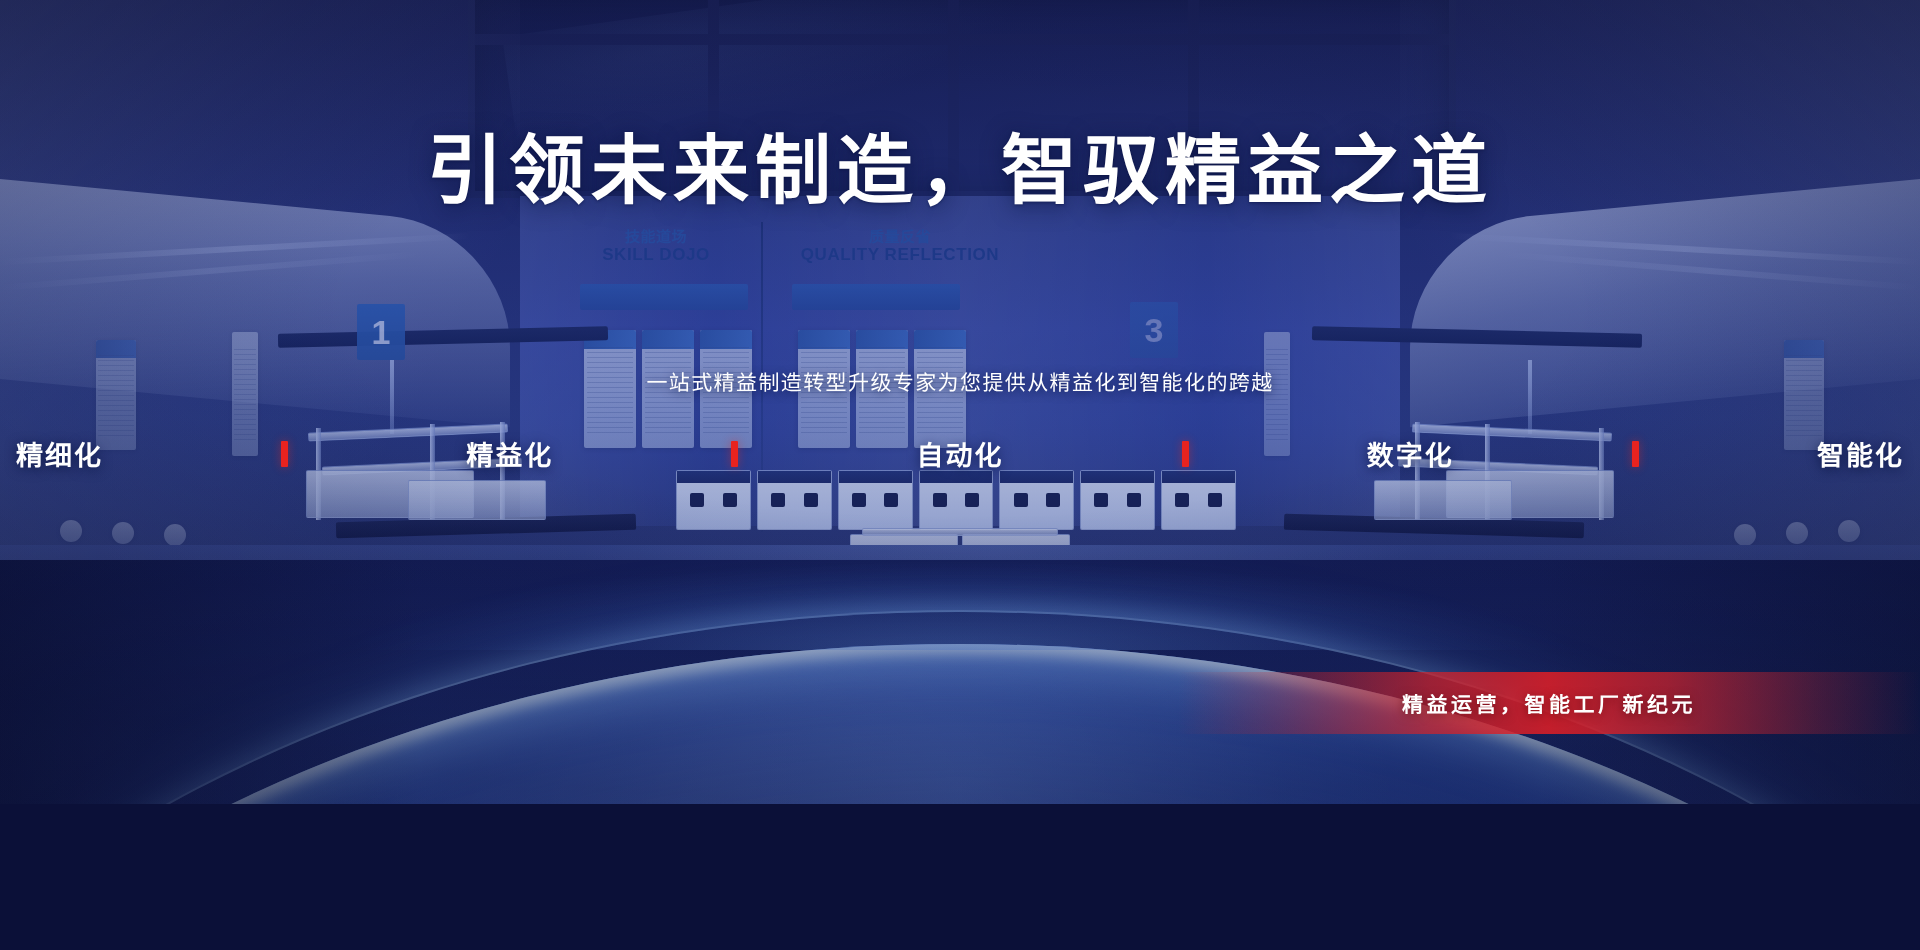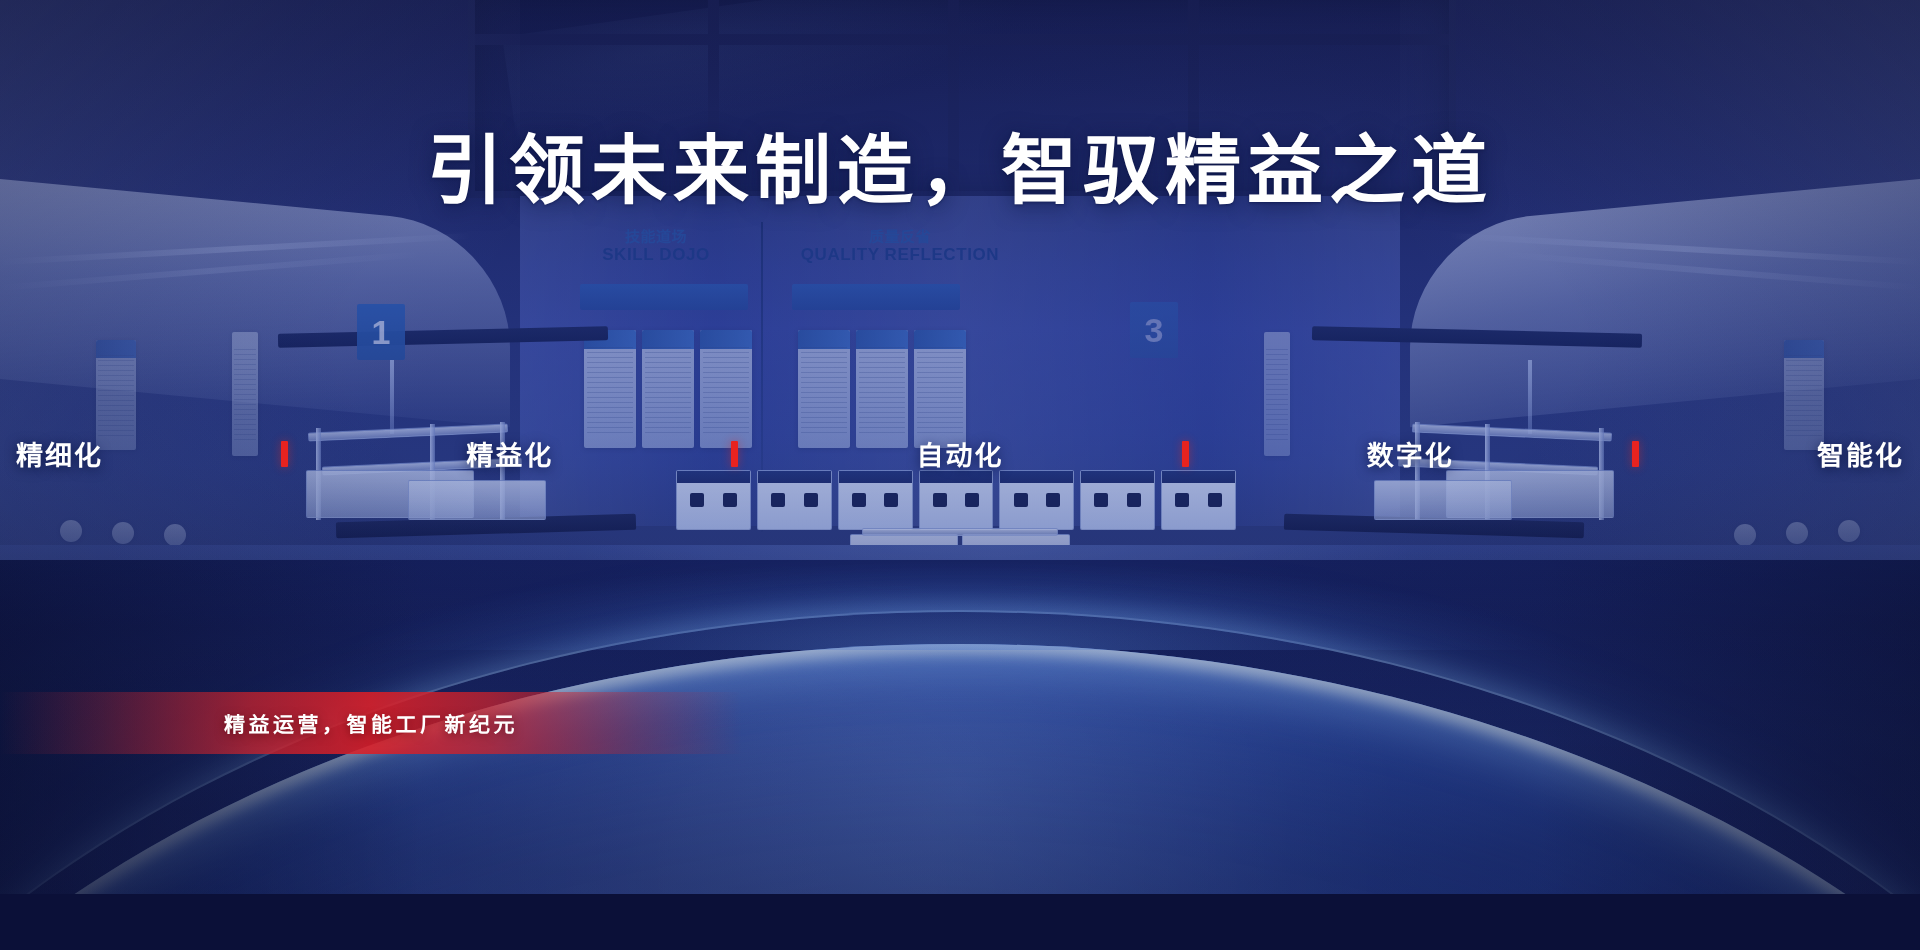--- a/index.html
+++ b/index.html
@@ -5,21 +5,21 @@
 <style>
   * { margin:0; padding:0; box-sizing:border-box; }
   html,body{ background:#0b1038; }
   body{
     font-family:"Liberation Sans","DejaVu Sans",sans-serif;
     -webkit-font-smoothing:antialiased;
   }
   #stage{
     position:relative;
     width:1920px;
-    height:894px;
+    height:804px;
     overflow:hidden;
     background:#10173f;
   }
 
   
   .bg-layer{ position:absolute; inset:0; }
 
   
   .wall-base{
     position:absolute; left:0; top:0; width:1920px; height:560px;
@@ -309,22 +309,22 @@
   }
   .kw-sep{
     width:7px; height:26px;
     background:#e8231f;
     border-radius:1px;
     flex:0 0 auto;
     box-shadow:0 0 10px rgba(232,35,31,.45);
   }
 
   .badge-wrap{
-    position:absolute; left:0; right:0; top:692px;
-    display:flex; align-items:center; justify-content:flex-start;
+    position:absolute; left:0; right:0; top:672px;
+    display:flex; align-items:center; justify-content:flex-end;
     height:62px;
   }
   .badge{
     position:relative;
     width:742px; height:62px;
     display:flex; align-items:center; justify-content:center;
     background:linear-gradient(90deg,
       rgba(200,36,44,0) 0%,
       rgba(200,36,44,.28) 14%,
       rgba(208,34,42,.72) 34%,
@@ -505,20 +505,21 @@
     <div class="horizon-glow"></div>
   </div>
 
   <div class="tint"></div>
   <div class="vignette"></div>
 
   <div class="content">
 
     <h1 class="headline">引领未来制造，智驭精益之道</h1>
 
+    <p class="subtitle">一站式精益制造转型升级专家为您提供从精益化到智能化的跨越</p>
 
     <div class="keywords">
       <span class="kw">精细化</span>
       <span class="kw-sep"></span>
       <span class="kw">精益化</span>
       <span class="kw-sep"></span>
       <span class="kw">自动化</span>
       <span class="kw-sep"></span>
       <span class="kw">数字化</span>
       <span class="kw-sep"></span>

